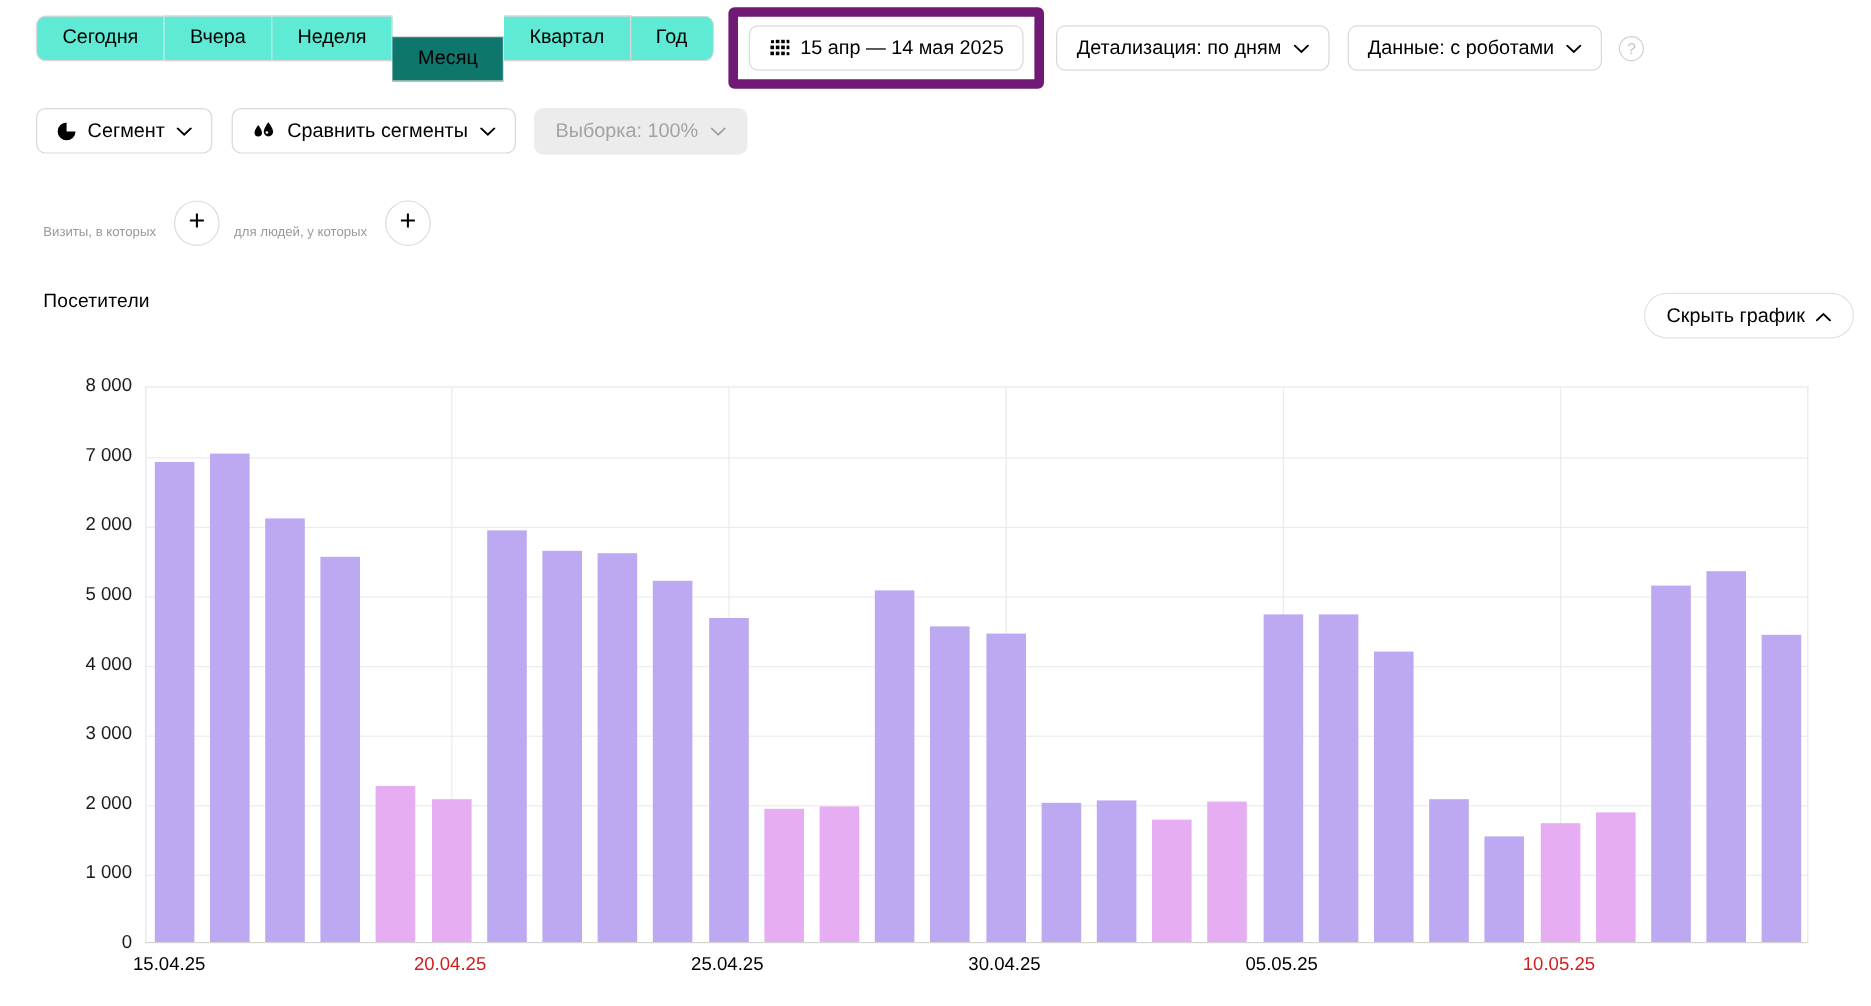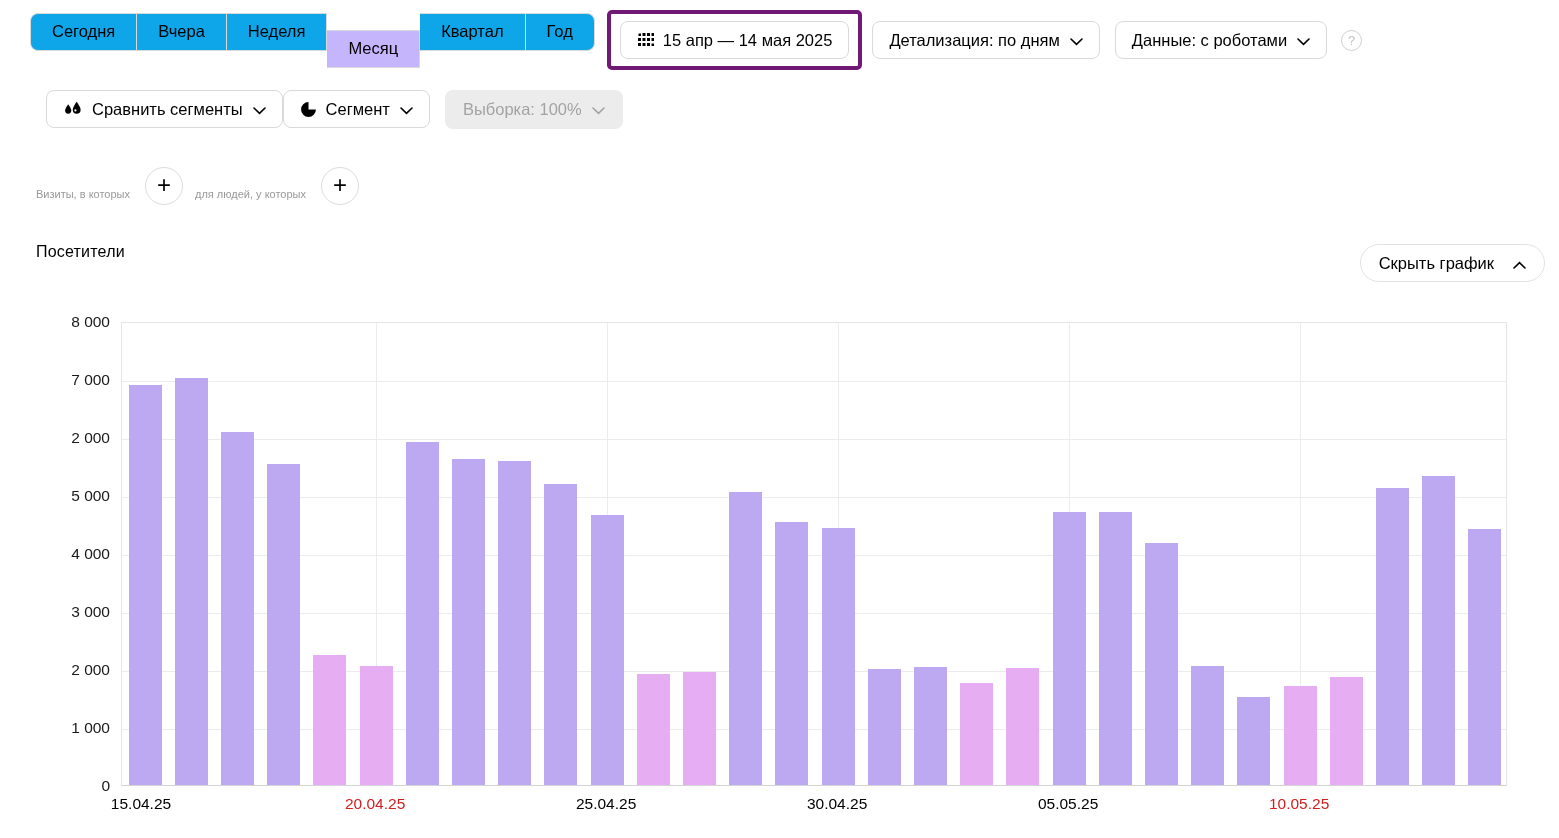--- a/index.html
+++ b/index.html
@@ -3,29 +3,29 @@
 <meta charset="utf-8">
 <style>
   * { box-sizing: border-box; margin: 0; padding: 0; }
   html,body { width: 1559px; height: 838px; background: #fff; overflow: hidden;
     font-family: "Liberation Sans", sans-serif; color: #000; }
 
   
   .row1 { position: absolute; left: 30px; top: 8px; height: 64px;
     display: flex; align-items: center; }
   .seg-group { display: inline-flex; }
-  .seg-btn { height: 38px; padding: 0 21px; background: #0ea5e9;
+  .seg-btn { height: 38px; padding: 0 21px; background: #5eead4;
     border: 1px solid #d9d9d9; border-left-width: 0;
     font-size: 16.5px; font-family: inherit; color: #000;
     display: flex; align-items: center; cursor: pointer; white-space: nowrap; }
   .seg-btn:first-child { border-left-width: 1px; border-radius: 8px 0 0 8px; }
   .seg-btn:last-child { border-radius: 0 8px 8px 0; }
-  .seg-btn.selected { background: #c4b5fd; margin-top: 17px; }
-
-  .annotation { margin-left: 12px; border: 4px solid #701a75; border-radius: 5px;
+  .seg-btn.selected { background: #0f766e; margin-top: 17px; }
+
+  .annotation { margin-left: 12px; border: 8px solid #701a75; border-radius: 5px;
     padding: 7px 9px; display: flex; align-items: center; }
   .btn { height: 38px; background: #fff; border: 1px solid #d9d9d9; border-radius: 8px;
     padding: 0 16px; font-size: 16.5px; font-family: inherit; color: #000;
     display: flex; align-items: center; gap: 9px; cursor: pointer; white-space: nowrap; }
   .chev { margin-left: 1px; display: inline-block; }
   .help-circle { margin-left: 14px; width: 21px; height: 21px; border-radius: 50%;
     border: 1.6px solid #cfcfcf; color: #c2c2c2; font-size: 13px;
     display: flex; align-items: center; justify-content: center; cursor: pointer; }
 
   
@@ -43,21 +43,21 @@
     border: 1px solid #dcdcdc; font-size: 24px; font-weight: 400; color: #000;
     display: flex; align-items: center; justify-content: center;
     cursor: pointer; line-height: 1; padding-bottom: 3px; }
 
   
   .section-title { position: absolute; left: 36px; top: 243px; font-size: 16px;
     color: #000; letter-spacing: 0.2px; }
   .hide-chart { position: absolute; right: 14px; top: 244px; height: 38px;
     border: 1px solid #e2e2e2; border-radius: 20px; background: #fff;
     padding: 0 18px; font-size: 16.5px; font-family: inherit;
-    display: flex; align-items: center; gap: 18px; cursor: pointer; }
+    display: flex; align-items: center; gap: 8px; cursor: pointer; }
 
   
   .plot { position: absolute; left: 121px; top: 322px; width: 1386px; height: 464px;
     border: 1px solid #e6e6e6; border-bottom: 1px solid #d4d4d4; }
   .h-grid { position: absolute; left: 0; width: 100%; height: 1px; background: #ececec; }
   .v-grid { position: absolute; top: 0; height: 100%; width: 1px; background: #ececec; }
   .bar { position: absolute; bottom: 0; width: 33px; border-radius: 0; }
   .ylabels { position: absolute; left: 28px; top: 322px; width: 82px; height: 464px; }
   .ylabel { position: absolute; right: 0; text-align: right; font-size: 15.5px;
     color: #1a1a1a; transform: translateY(-50%); white-space: nowrap; }
@@ -119,43 +119,43 @@
         </svg>
     </span>
   </button>
 
   <div class="help-circle">
     <span>?</span>
   </div>
 </div>
 
 <div class="row2">
+  <button class="btn">
+    <span class="b-icon">
+      <svg width="17" height="17" viewBox="0 0 16 16">
+          <path d="M8 1 A7 7 0 1 0 15 8 L8 8 Z" fill="#000"></path>
+        </svg>
+    </span>
+    <span>Сегмент</span>
+    <span class="chev">
+      <svg width="13" height="8" viewBox="0 0 13 8">
+          <path d="M1 1 L6.5 6.3 L12 1" stroke="#000" stroke-width="1.6" fill="none" stroke-linecap="round"></path>
+        </svg>
+    </span>
+  </button>
+
   <button class="btn" style="margin-left:16px">
     <span class="b-icon">
       <svg width="20" height="17" viewBox="0 0 20 17">
         <path d="M5.2 3.2 C5.2 3.2 2.1 7.2 2.1 9.6 a3.1 3.1 0 0 0 6.2 0 C8.3 7.2 5.2 3.2 5.2 3.2 Z" fill="#000"></path>
         <path d="M13.6 0.8 C13.6 0.8 9.8 5.8 9.8 8.8 a3.9 3.9 0 0 0 7.8 0 C17.6 5.8 13.6 0.8 13.6 0.8 Z" fill="#000"></path>
         <circle cx="12.4" cy="9.4" r="1.1" fill="#fff"></circle>
       </svg>
     </span>
     <span>Сравнить сегменты</span>
-    <span class="chev">
-      <svg width="13" height="8" viewBox="0 0 13 8">
-          <path d="M1 1 L6.5 6.3 L12 1" stroke="#000" stroke-width="1.6" fill="none" stroke-linecap="round"></path>
-        </svg>
-    </span>
-  </button>
-
-  <button class="btn">
-    <span class="b-icon">
-      <svg width="17" height="17" viewBox="0 0 16 16">
-          <path d="M8 1 A7 7 0 1 0 15 8 L8 8 Z" fill="#000"></path>
-        </svg>
-    </span>
-    <span>Сегмент</span>
     <span class="chev">
       <svg width="13" height="8" viewBox="0 0 13 8">
           <path d="M1 1 L6.5 6.3 L12 1" stroke="#000" stroke-width="1.6" fill="none" stroke-linecap="round"></path>
         </svg>
     </span>
   </button>
 
   <button class="btn btn-disabled" style="margin-left:15px">
     <span>Выборка: 100%</span>
     <span class="chev">

